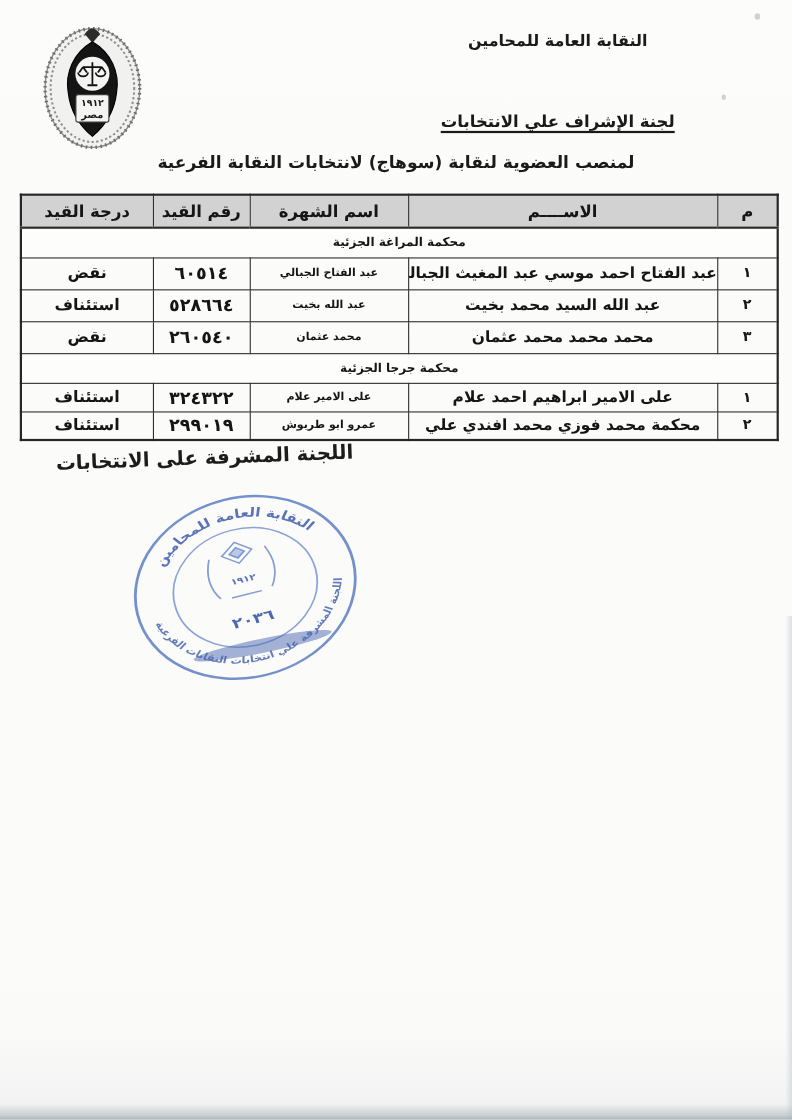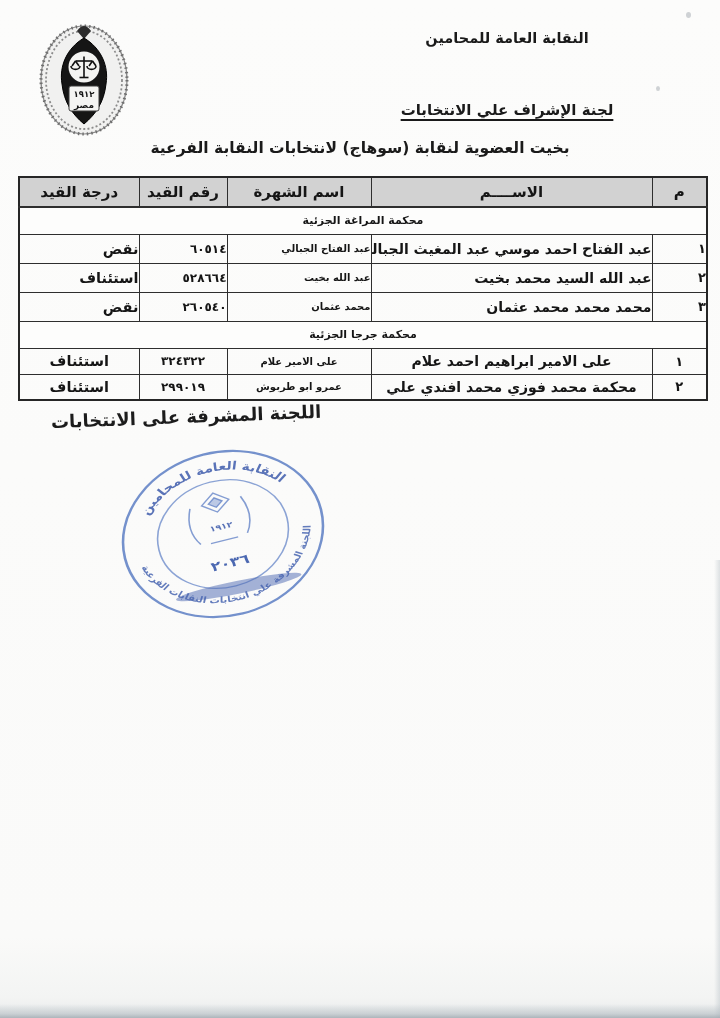--- a/index.html
+++ b/index.html
@@ -56,26 +56,26 @@
     direction:rtl;
   }
   .tbl td, .tbl th {
     border:1.6px solid #2e2e2e;
     font-weight:bold; text-align:center; vertical-align:middle;
     color:#151515; overflow:hidden; white-space:nowrap;
   }
   .tbl { border:2.5px solid #262626; }
   .tbl thead th { background:#d2d2d2; font-size:15px; height:30px; border-bottom-width:2.2px; }
   .sec-row td { font-size:11px; height:27px; background:#fdfdfc; }
-  .row-m td { height:29px;text-align:right; }
+  .row-m td { height:29px; }
   .row-g td { height:26px; }
   td.c-no   { font-size:13px; }
   td.c-name { font-size:14px; }
   td.c-known{ font-size:10px; }
-  td.c-reg  { font-size:12px; letter-spacing:1px;margin-left:18px; }
+  td.c-reg  { font-size:16px; letter-spacing:1px;margin-left:18px; }
   td.c-deg  { font-size:14.5px; }
 
   
   .signature {
     position:absolute; left:34px; top:406px; width:304px;
     text-align:center; font-size:18px; font-weight:bold;
     transform:rotate(-2.2deg); color:#1c1c1c;
   }
 
   
@@ -109,21 +109,21 @@
       <line x1="41.5" y1="55.5" x2="50.5" y2="55.5"></line>
     </g>
 
     <rect x="31" y="64" width="30" height="25" rx="2" fill="#f4f4f2" stroke="#3a3a3a" stroke-width="1"></rect>
     <text x="46" y="74.5" text-anchor="middle" font-size="8.5" font-weight="bold" fill="#181818">١٩١٢</text>
     <text x="46" y="85.5" text-anchor="middle" font-size="9" font-weight="bold" fill="#181818">مصر</text>
   </svg>
 
   <div class="org-title">النقابة العامة للمحامين</div>
   <div class="committee-title">لجنة الإشراف علي الانتخابات</div>
-  <div class="doc-subtitle">بخيت العضوية لنقابة (سوهاج) لانتخابات النقابة الفرعية</div>
+  <div class="doc-subtitle">لمنصب العضوية لنقابة (سوهاج) لانتخابات النقابة الفرعية</div>
 
   <table class="tbl">
     <colgroup>
       <col style="width:55px">
         <col style="width:281px">
         <col style="width:144px">
         <col style="width:88px">
         <col style="width:120px">
     </colgroup>
     <thead>

